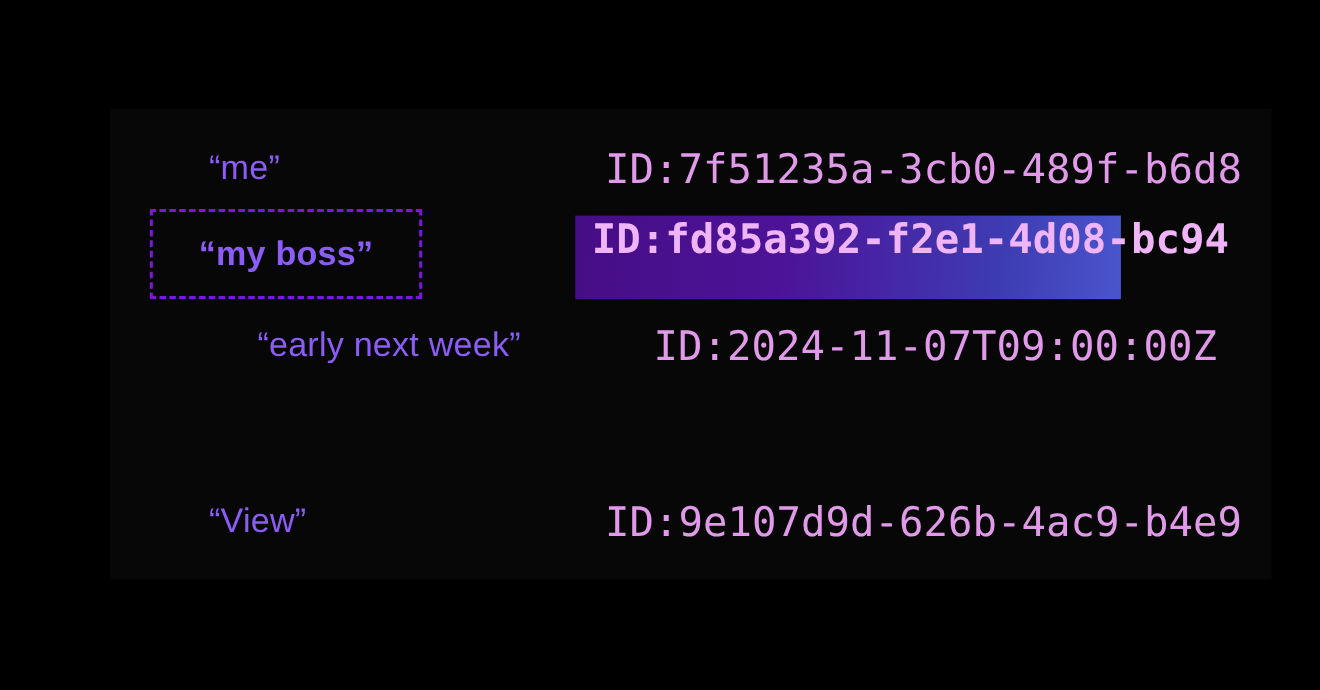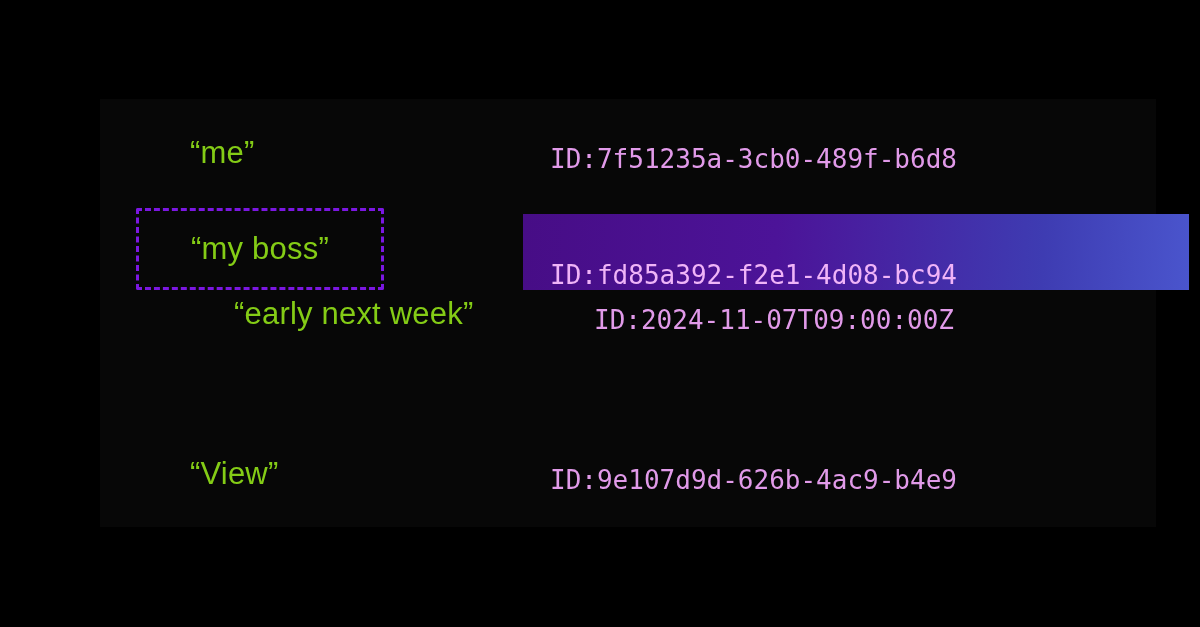--- a/index.html
+++ b/index.html
@@ -30,60 +30,60 @@
     height: 42px;
     display: block;
   }
   .label-cell {
     position: absolute;
     left: 190px;
     top: 0;
     height: 100%;
     display: flex;
     align-items: center;
-    color: #84cc16;
+    color: #8b5cf6;
     font-size: 31px;
     letter-spacing: 0.2px;
     white-space: nowrap;
   }
   .id-cell {
     position: absolute;
     left: 550px;
     top: 0;
     height: 100%;
     display: flex;
-    align-items: flex-end;
+    align-items: flex-start;
     color: #e19ae9;
     font-family: "DejaVu Sans Mono", monospace;
-    font-size: 26px;
+    font-size: 37px;
     white-space: nowrap;
   }
   
   .row-0 { top: 132px; }
-  .row-1 { top: 208px; height: 82px; }
+  .row-1 { top: 190px; height: 82px; font-weight: bold; }
   .row-2 { top: 293px; margin-left: 44px; }
   .row-3 { top: 373px; }
   .row-4 { top: 453px; }
 
   
   .row-1 .label-cell.dashed-box {
     left: 136px;
     width: 248px;
     height: 82px;
     justify-content: center;
     border: 3px dashed #7b17e1;
     border-radius: 2px;
     box-sizing: border-box;
   }
   .row-1 .id-cell.highlight-chip {
     left: 523px;
-    width: 666px;
+    width: 496px;
     top: 6px;
     height: 76px;
-    padding-left: 27px;
+    padding-left: 15px;
     box-sizing: border-box;
     background: linear-gradient(93deg, #470d86 0%, #4c1398 38%, #3e3cb2 78%, #4a55cd 100%);
     color: #f0b4f8;
   }
 </style>
 </head>
 <body>
 
 <div class="slide">
   <div class="video-frame-panel"></div>

